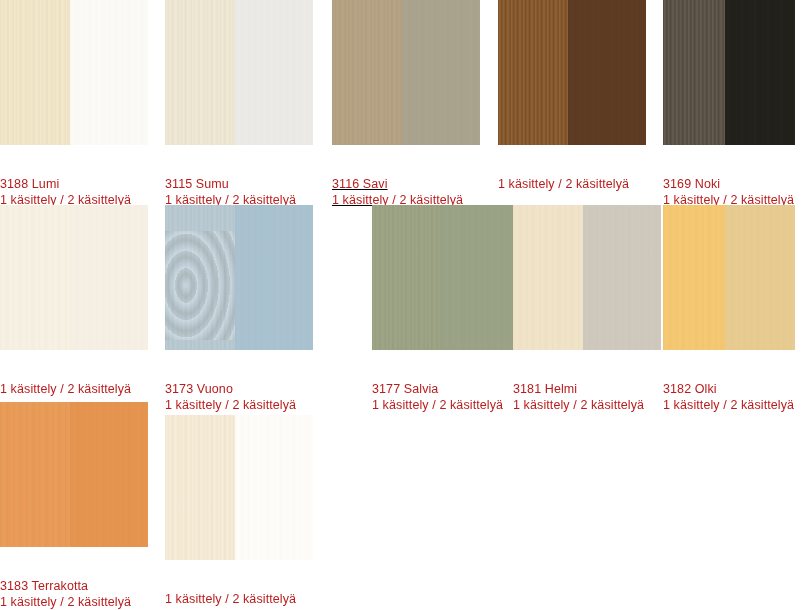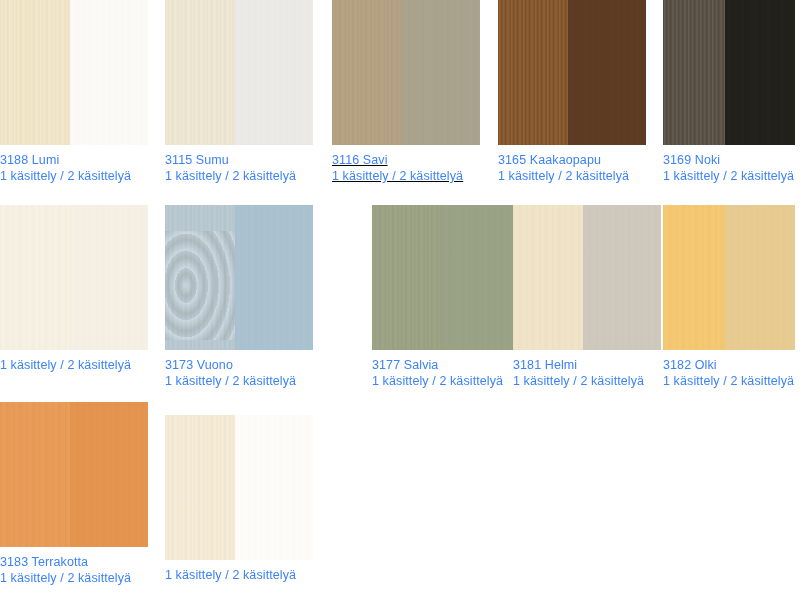--- a/index.html
+++ b/index.html
@@ -120,23 +120,24 @@
         rgba(255,255,255,0.00) 4px,
         rgba(120,110,85,0.16) 7px,
         rgba(255,255,255,0.00) 11px
       );
   }
 
   .swatch-label {
     padding-top: 7px;
     font-size: 12.5px;
     line-height: 16px;
-    color: #3b82f6;
+    color: #b91c1c;
     letter-spacing: 0.1px;
     white-space: nowrap;
+    margin-top: 24px;
   }
 
   .swatch-name {
     display: block;
   }
 
   .swatch-coats {
     display: block;
   }
 </style>
@@ -189,21 +190,20 @@
     <div class="swatch-cell" style="left: 498px; top: 0px;">
       <div class="swatch-image" style="height: 145px;">
         <div class="swatch-half left" style="width: 47.3%; background: rgb(138, 90, 44);">
           <div class="grain strong"></div>
         </div>
         <div class="swatch-half right" style="left: 47.3%; width: 52.7%; background: rgb(93, 58, 34);">
           <div class="grain soft" style="opacity: 0.35;"></div>
         </div>
       </div>
       <div class="swatch-label">
-        <span class="swatch-name">3165 Kaakaopapu</span>
         <span class="swatch-coats">1 käsittely / 2 käsittelyä</span>
       </div>
     </div>
     <div class="swatch-cell col-last" style="left: 663px; top: 0px;">
       <div class="swatch-image" style="height: 145px;">
         <div class="swatch-half left" style="width: 47.3%; background: rgb(93, 83, 71);">
           <div class="grain strong"></div>
         </div>
         <div class="swatch-half right" style="left: 47.3%; width: 52.7%; background: rgb(34, 32, 26);">
           <div class="grain soft" style="opacity: 0.35;"></div>

